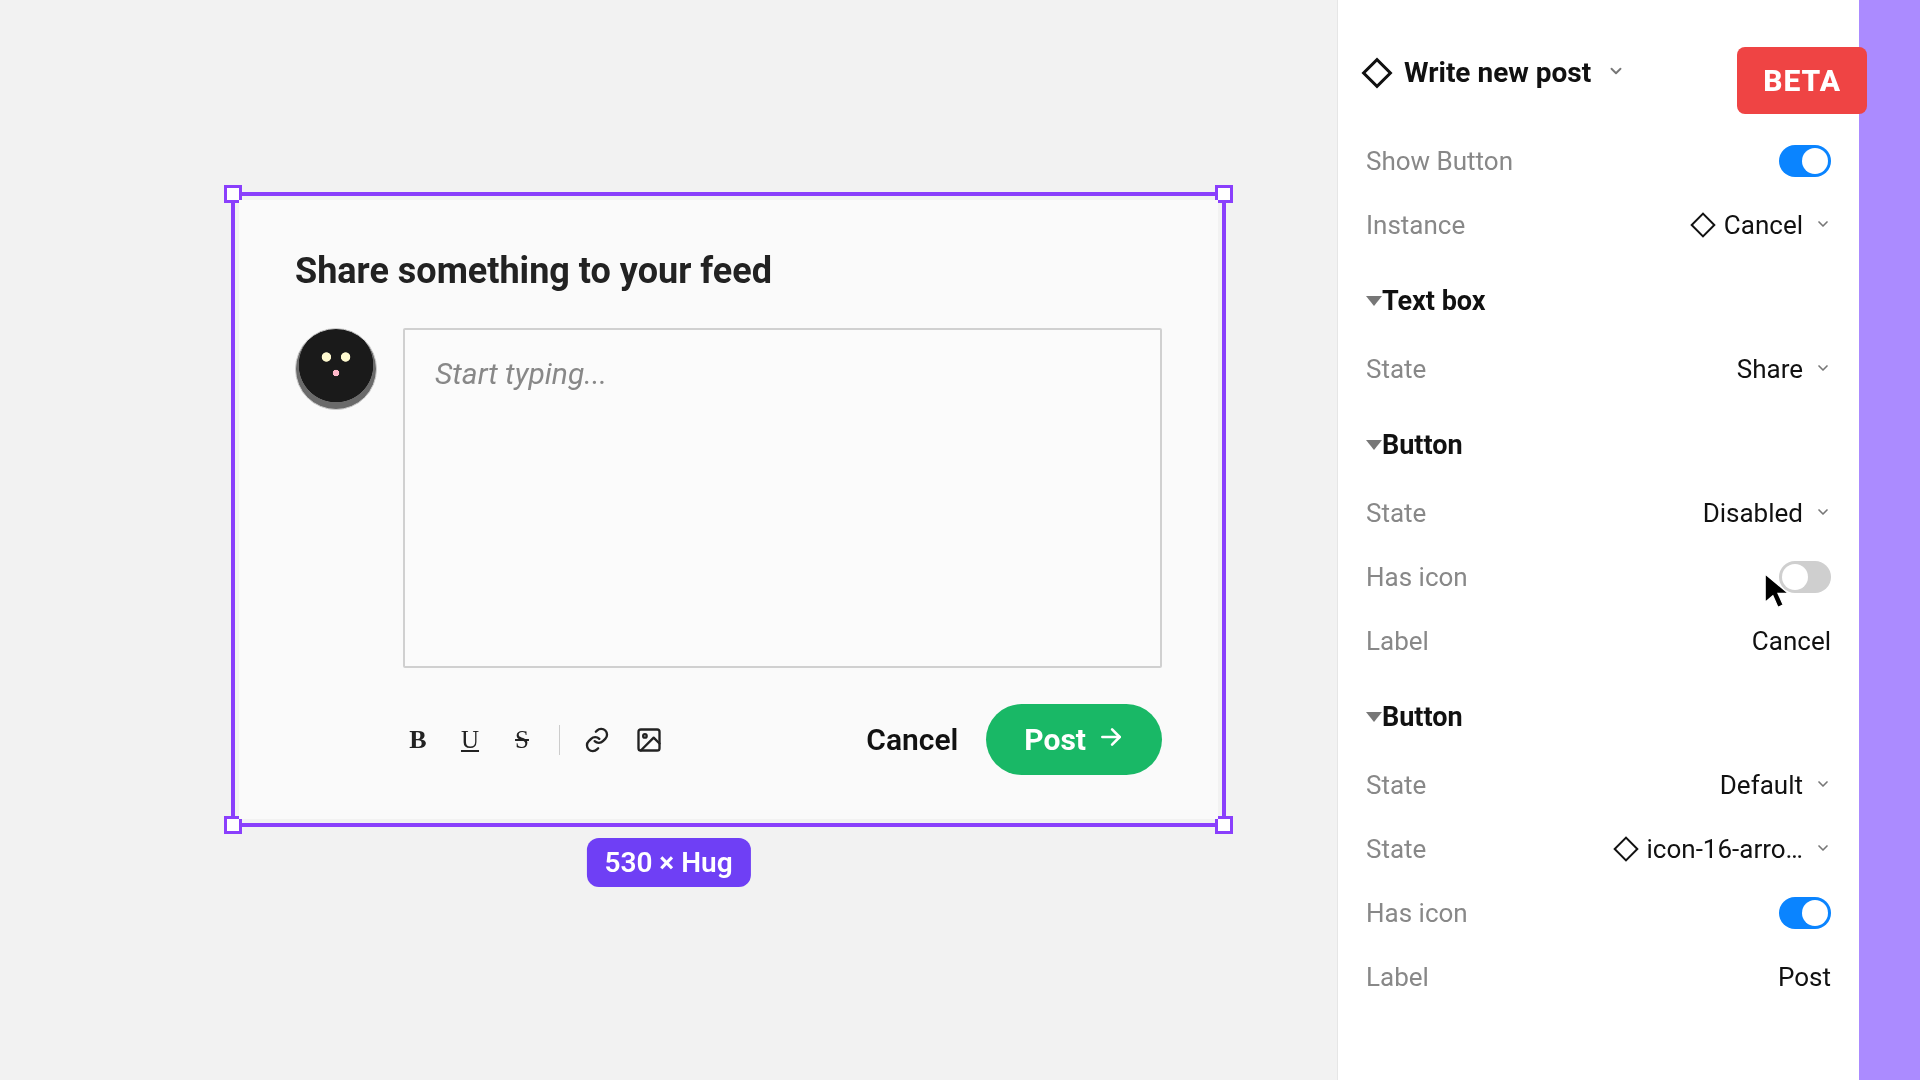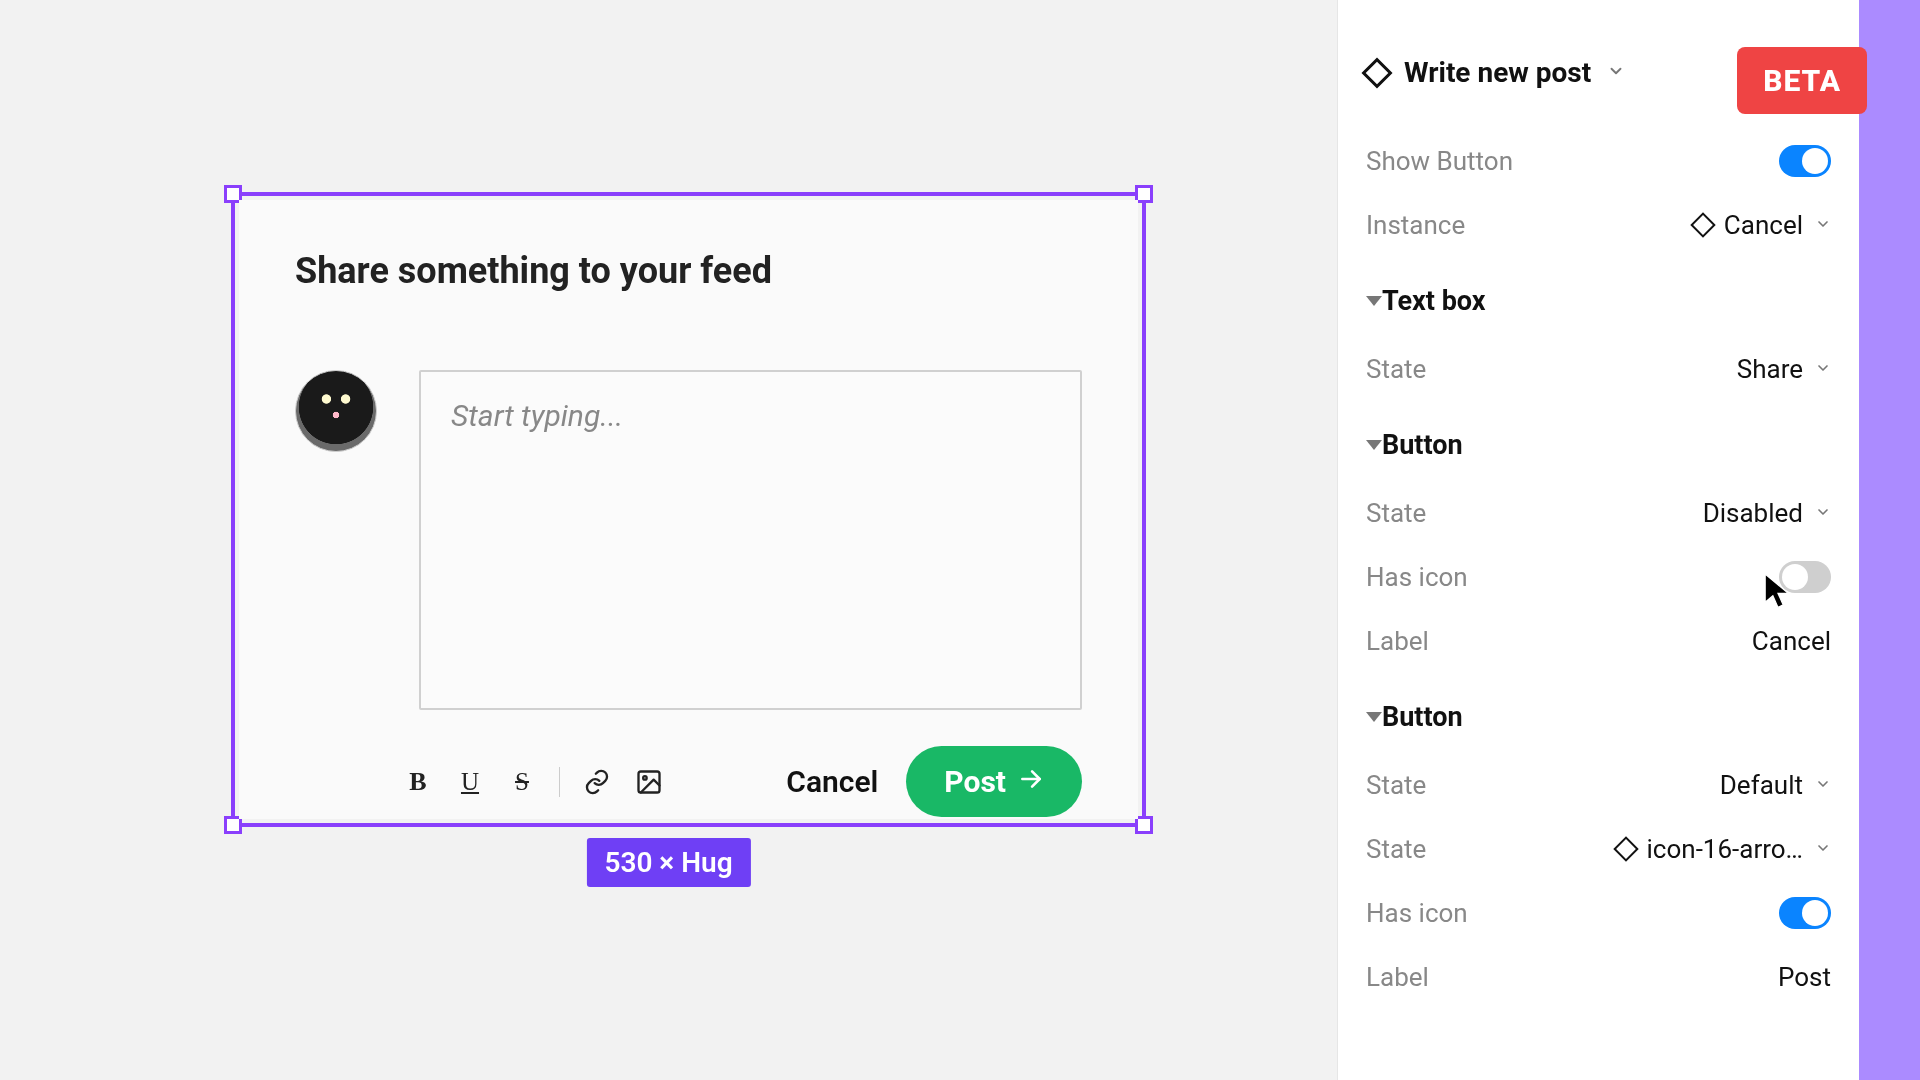--- a/index.html
+++ b/index.html
@@ -26,21 +26,21 @@
   .right-strip {
     flex: 0 0 53px;
     height: 100%;
     background: #ab8bff;
   }
 
   
   .sel-frame {
     position: absolute;
     left: 231px; top: 192px;
-    width: 915px; height: 635px;
+    width: 995px; height: 635px;
     border: 4px solid #8a3ffc;
   }
   .sel-handle {
     position: absolute; width: 18px; height: 18px; background: #fff; border: 3px solid #8a3ffc;
   }
   .h-tl { left: -11px; top: -11px; }
   .h-tr { right: -11px; top: -11px; }
   .h-bl { left: -11px; bottom: -11px; }
   .h-br { right: -11px; bottom: -11px; }
 
@@ -48,21 +48,21 @@
     position: absolute;
     left: 4px; top: 4px; right: 4px; bottom: 4px;
     background: #fafafa;
     padding: 50px 56px;
     display: flex; flex-direction: column;
   }
   .card-title {
     font-size: 36px; font-weight: 700; color: #222;
     margin-bottom: 36px;
   }
-  .compose-row { display: flex; gap: 42px; margin-top: 42px; }
+  .compose-row { display: flex; gap: 26px; }
   .avatar {
     width: 82px; height: 82px; border-radius: 50%; flex: 0 0 82px;
     background: radial-gradient(circle at 38% 35%, #fffad0 0 6%, transparent 7%),
                 radial-gradient(circle at 62% 35%, #fffad0 0 6%, transparent 7%),
                 radial-gradient(circle at 50% 55%, #ffb8c9 0 5%, transparent 6%),
                 radial-gradient(circle at 50% 45%, #1a1a1a 0 62%, transparent 63%),
                 #6a6a6a;
     border: 1px solid #d0d0d0;
   }
   .textarea {
@@ -89,21 +89,21 @@
   .btn-cancel { font-size: 30px; font-weight: 600; color: #111; }
   .btn-post {
     background: #19b866; color: #fff; font-size: 30px; font-weight: 700;
     padding: 18px 38px; border-radius: 40px; display: flex; align-items: center; gap: 12px;
   }
 
   .dim-badge {
     position: absolute; left: 50%; transform: translateX(-50%);
     top: 838px;
     background: #6f3ff5; color: #fff; font-size: 28px; font-weight: 600;
-    padding: 8px 18px; border-radius: 3px;
+    padding: 8px 18px; border-radius: 12px;
   }
 
   
   .panel-head { display: flex; align-items: flex-end; justify-content: space-between; margin-bottom: 40px; }
   .panel-head-left { display: flex; align-items: center; gap: 16px; }
   .comp-name { font-size: 28px; font-weight: 700; color: #111; }
   .diamond {
     width: 22px; height: 22px; border: 3px solid #111; transform: rotate(45deg);
     flex-shrink: 0;
   }

